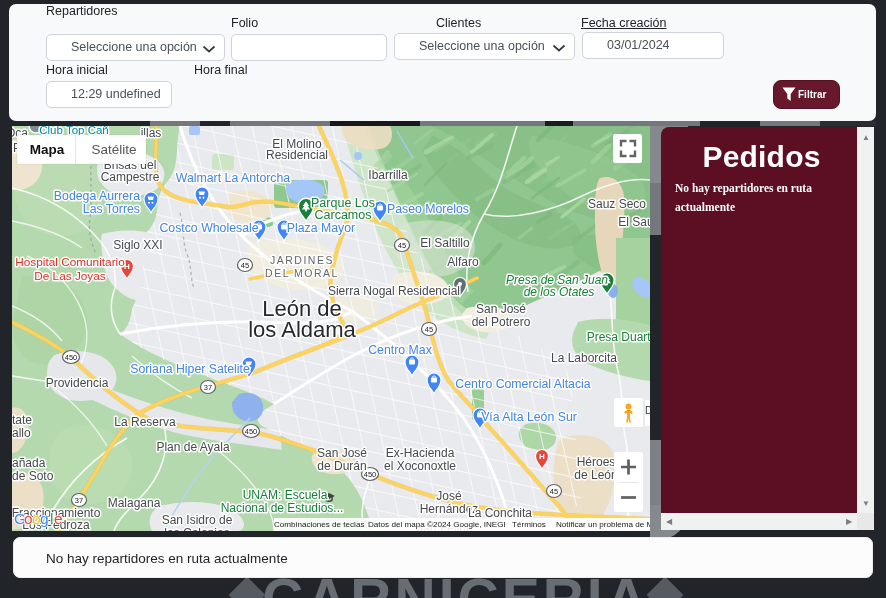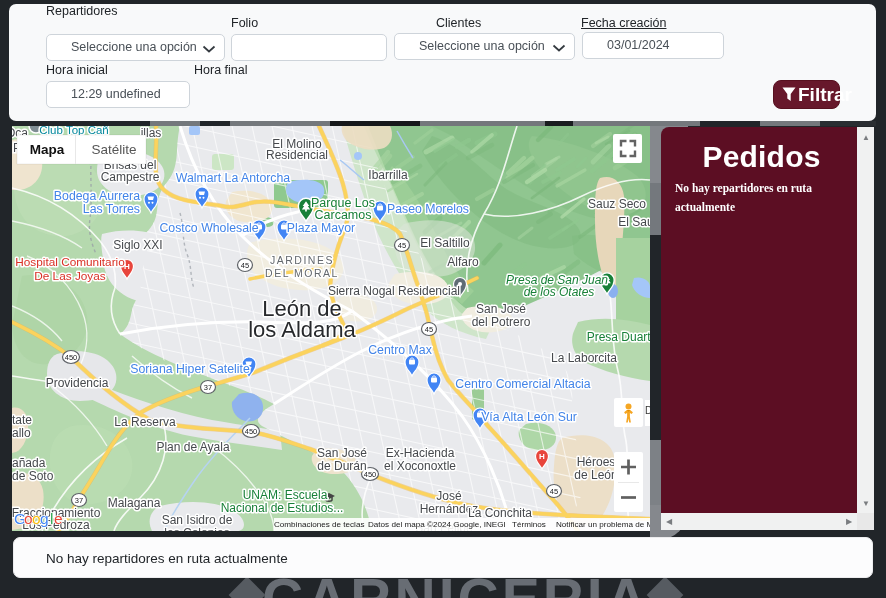--- a/index.html
+++ b/index.html
@@ -7,21 +7,21 @@
 .abs { position:absolute; }
 #stage { position:relative; width:886px; height:598px; overflow:hidden; }
 #wmtext { left:262px; top:566px; font-size:57px; font-weight:bold; letter-spacing:3px; color:#686d74; white-space:nowrap; }
 .wmdiamond { width:26px; height:26px; background:#565b61; transform:rotate(45deg); }
 
 
 #card { left:9px; top:4px; width:867px; height:117px; background:#f8f9fa; border-radius:7px; }
 .flabel { position:absolute; font-size:12.5px; color:#212529; }
 .field { position:absolute; height:27px; background:#fff; border:1px solid #ced4da; border-radius:5px; font-size:12.5px; color:#495057; line-height:25px; padding-left:24px; }
 .chev { position:absolute; top:10px; width:14px; height:8px; }
-#btn { position:absolute; left:764px; top:76px; width:67px; height:29px; background:#67182b; border:1px solid #57101f; border-radius:8px; color:#fff; font-size:19px; font-weight:bold; line-height:27px; }
+#btn { position:absolute; left:764px; top:76px; width:67px; height:29px; background:#67182b; border:1px solid #57101f; border-radius:8px; color:#fff; font-size:10px; font-weight:bold; line-height:27px; }
 
 
 #map { left:12px; top:126px; width:638px; height:405px; background:#e9eaed; overflow:hidden; }
 
 
 #panel { left:661px; top:127px; width:213px; height:403px; background:#5c0e23; border-radius:8px 8px 0 0; }
 #panel h2 { color:#fff; font-size:30px; font-weight:bold; text-align:center; margin-top:13px; padding-right:12px; letter-spacing:0.2px; }
 #panel .msg { color:#fff; font-size:11.5px; font-weight:bold; margin:5px 0 0 14px; line-height:18.5px; white-space:nowrap;font-family:Liberation Serif, serif; }
 #vsb { left:857px; top:127px; width:17px; height:386px; background:#f0f1f1; }
 #hsb { left:661px; top:513px; width:196px; height:17px; background:#f0f1f1; }
@@ -519,21 +519,21 @@
     </div>
     <div class="field" style="left:222px;top:30px;width:156px;"></div>
     <div class="field" style="left:385px;top:29px;width:181px;">Seleccione una opción
       <svg class="chev" style="left:157px;" viewBox="0 0 14 8">
           <path d="M1.5 1.5 L7 6.5 L12.5 1.5" fill="none" stroke="#343a40" stroke-width="1.7"></path>
         </svg>
     </div>
     <div class="field" style="left:573px;top:28px;width:142px;">03/01/2024</div>
     <div class="flabel" style="left:37px;top:59px;">Hora inicial</div>
     <div class="flabel" style="left:185px;top:59px;">Hora final</div>
-    <div class="field" style="left:37px;top:77px;width:144px;">12:29 undefined</div>
+    <div class="field" style="left:37px;top:77px;width:126px;">12:29 undefined</div>
     <div id="btn">
         <svg style="position:absolute;left:8px;top:6px;" width="14" height="15" viewBox="0 0 14 15">
           <path d="M0.5 0.5 H13.5 L8.7 7 V14 L5.3 11.5 V7 Z" fill="#fff"></path>
         </svg>
         <span style="position:absolute;left:24px;top:0;">Filtrar</span>
       </div>
   </div>
 
 </div>
 

